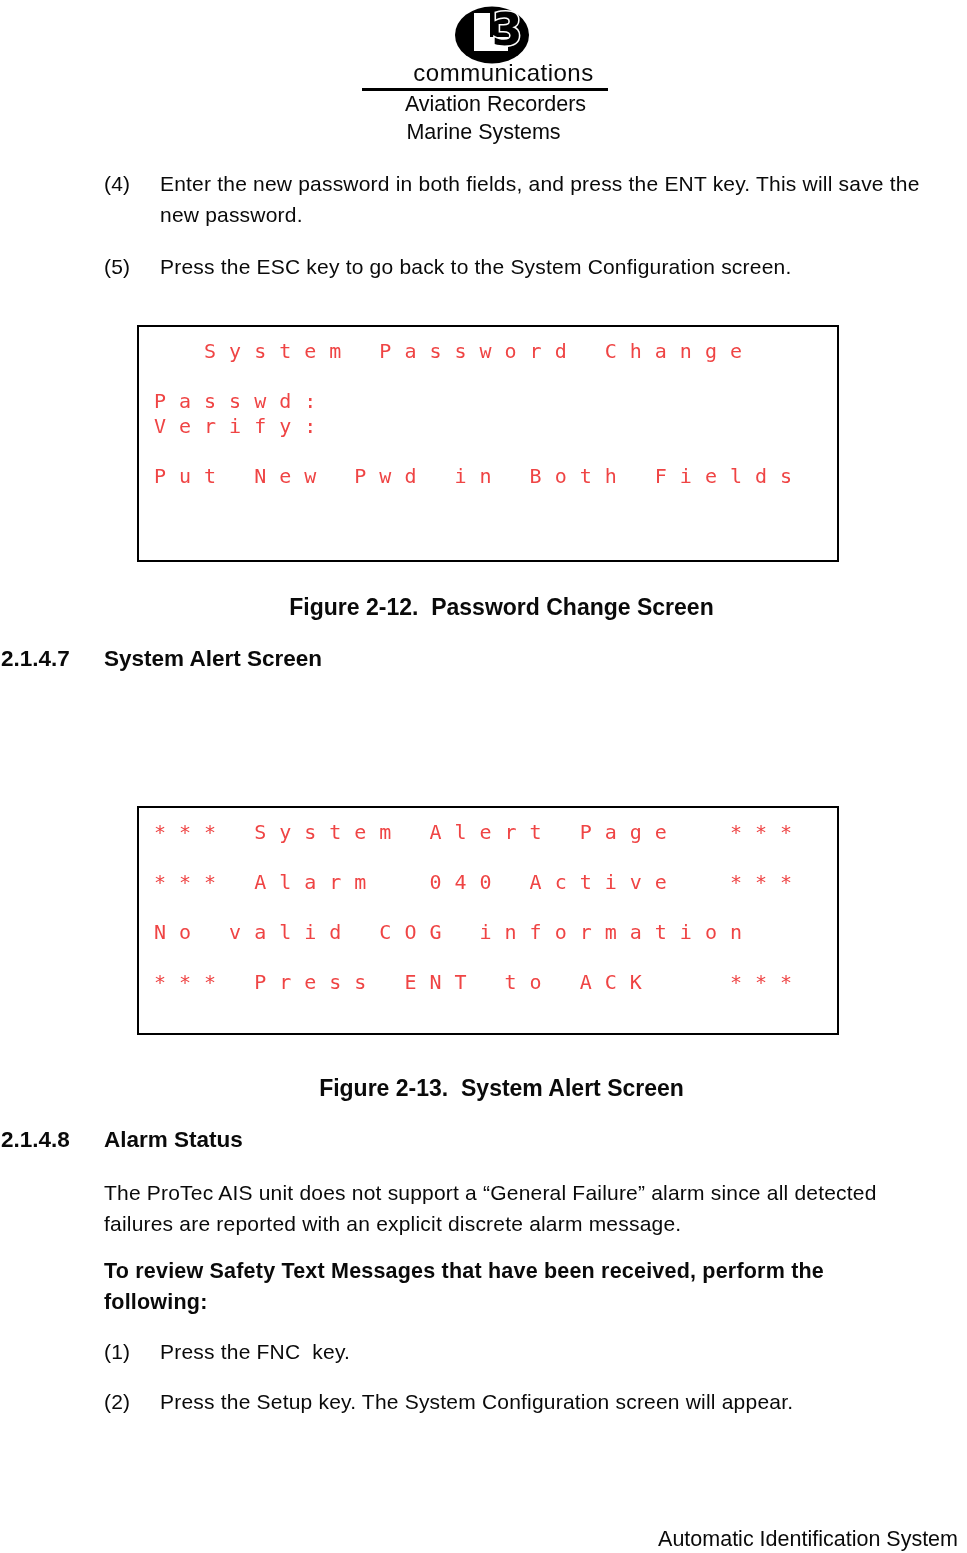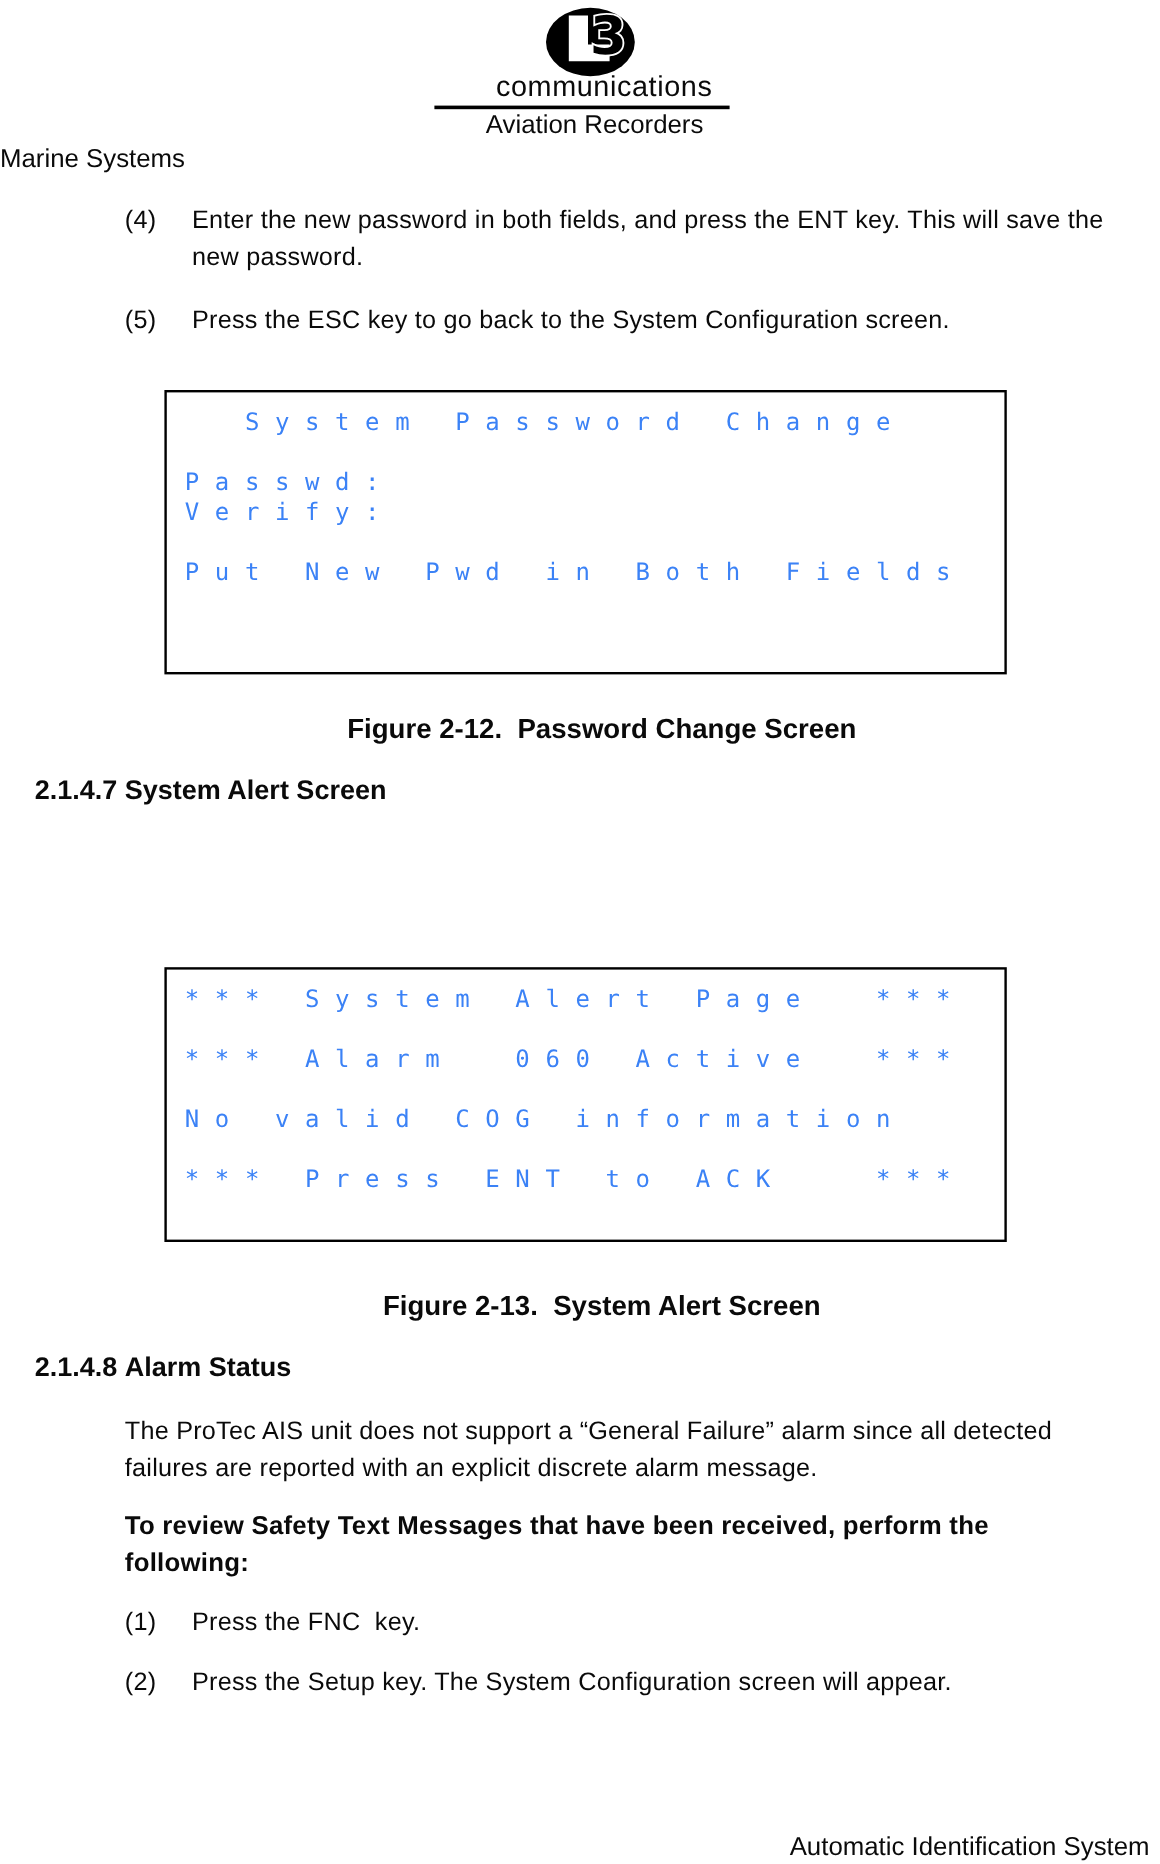--- a/index.html
+++ b/index.html
@@ -24,21 +24,21 @@
   .logo-rule {
     position: absolute; left: 362px; top: 88px;
     width: 246px; height: 2.5px; background: #000;
   }
   .division {
     position: absolute; left: 0; top: 92px; width: 100%;
     text-align: center; font-size: 21.5px; margin-left: 12px;
   }
   .subdivision {
     position: absolute; left: 0; top: 120px; width: 100%;
-    text-align: left; font-size: 21.5px;
+    text-align: center; font-size: 21.5px;
   }
 
   
   .step {
     position: absolute; left: 104px;
     font-size: 21px; line-height: 31px; letter-spacing: 0.2px;
   }
   .step .num { position: absolute; left: 0; top: 0; }
   .step .txt { display: block; margin-left: 56px; white-space: pre-wrap; }
   #step4 { top: 168px; } #step4 .txt { width: 765px; }
@@ -51,38 +51,38 @@
     position: absolute; left: 137px; width: 702px;
     border: 2.5px solid #000; box-sizing: border-box; background: #fff;
     overflow: hidden;
   }
   #box-password { top: 325px; height: 237px; }
   #box-alert    { top: 806px; height: 229px; }
   .screen-box pre {
     margin: 0; padding: 12px 0 0 15px;
     font-family: "DejaVu Sans Mono", monospace;
     font-size: 20px; line-height: 25px; letter-spacing: 13px;
-    color: #3b82f6; white-space: pre;
+    color: #ef4444; white-space: pre;
   }
 
   
   .figure-caption {
     position: absolute; left: 0; width: 100%;
     text-align: center; font-weight: bold; font-size: 23px;
     white-space: pre; line-height: 26px; margin-left: 18px;
   }
   #caption-password { top: 594px; }
   #caption-alert    { top: 1075px; }
 
   
   .section-heading {
     position: absolute; left: 0; width: 100%;
     font-weight: bold; font-size: 22.5px; line-height: 26px;
   }
-  .section-heading .sec-num { position: absolute; left: 1px; top: 0; margin-left: 28px; }
+  .section-heading .sec-num { position: absolute; left: 1px; top: 0; }
   .section-heading .sec-title { display: block; margin-left: 104px; }
   #heading-alert { top: 646px; }
   #heading-alarm { top: 1127px; }
 
   
   .para {
     position: absolute; left: 104px;
     font-size: 21px; line-height: 31px; letter-spacing: 0.2px;
     white-space: pre-wrap;
   }
@@ -135,21 +135,21 @@
   <div class="figure-caption" id="caption-password">Figure 2-12.  Password Change Screen</div>
 
   <div class="section-heading" id="heading-alert">
     <span class="sec-num">2.1.4.7</span>
     <span class="sec-title">System Alert Screen</span>
   </div>
 
   <div class="screen-box" id="box-alert">
     <pre>*** System Alert Page  ***
 
-*** Alarm  060 Active  ***
+*** Alarm  040 Active  ***
 
 No valid COG information
 
 *** Press ENT to ACK   ***</pre>
   </div>
   <div class="figure-caption" id="caption-alert">Figure 2-13.  System Alert Screen</div>
 
   <div class="section-heading" id="heading-alarm">
     <span class="sec-num">2.1.4.8</span>
     <span class="sec-title">Alarm Status</span>

